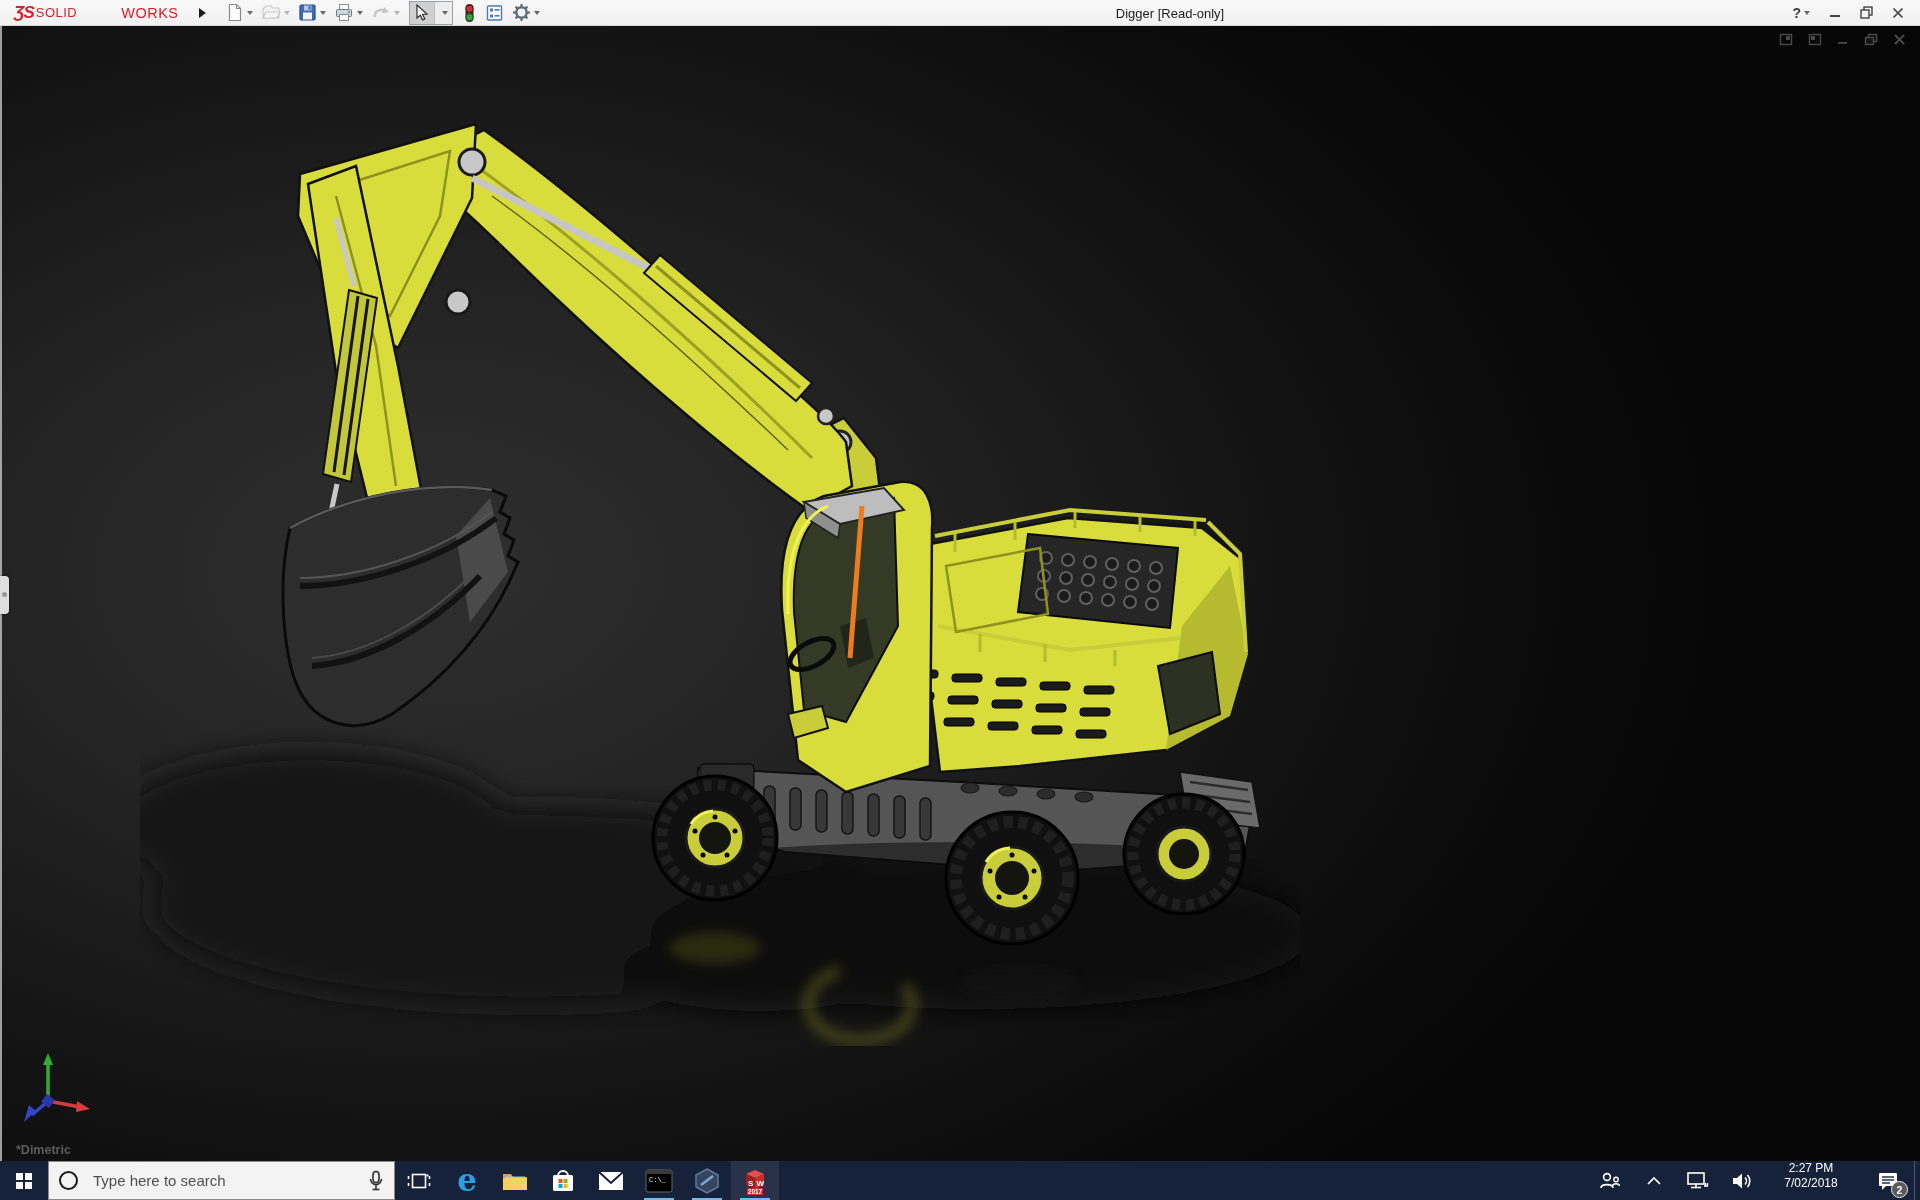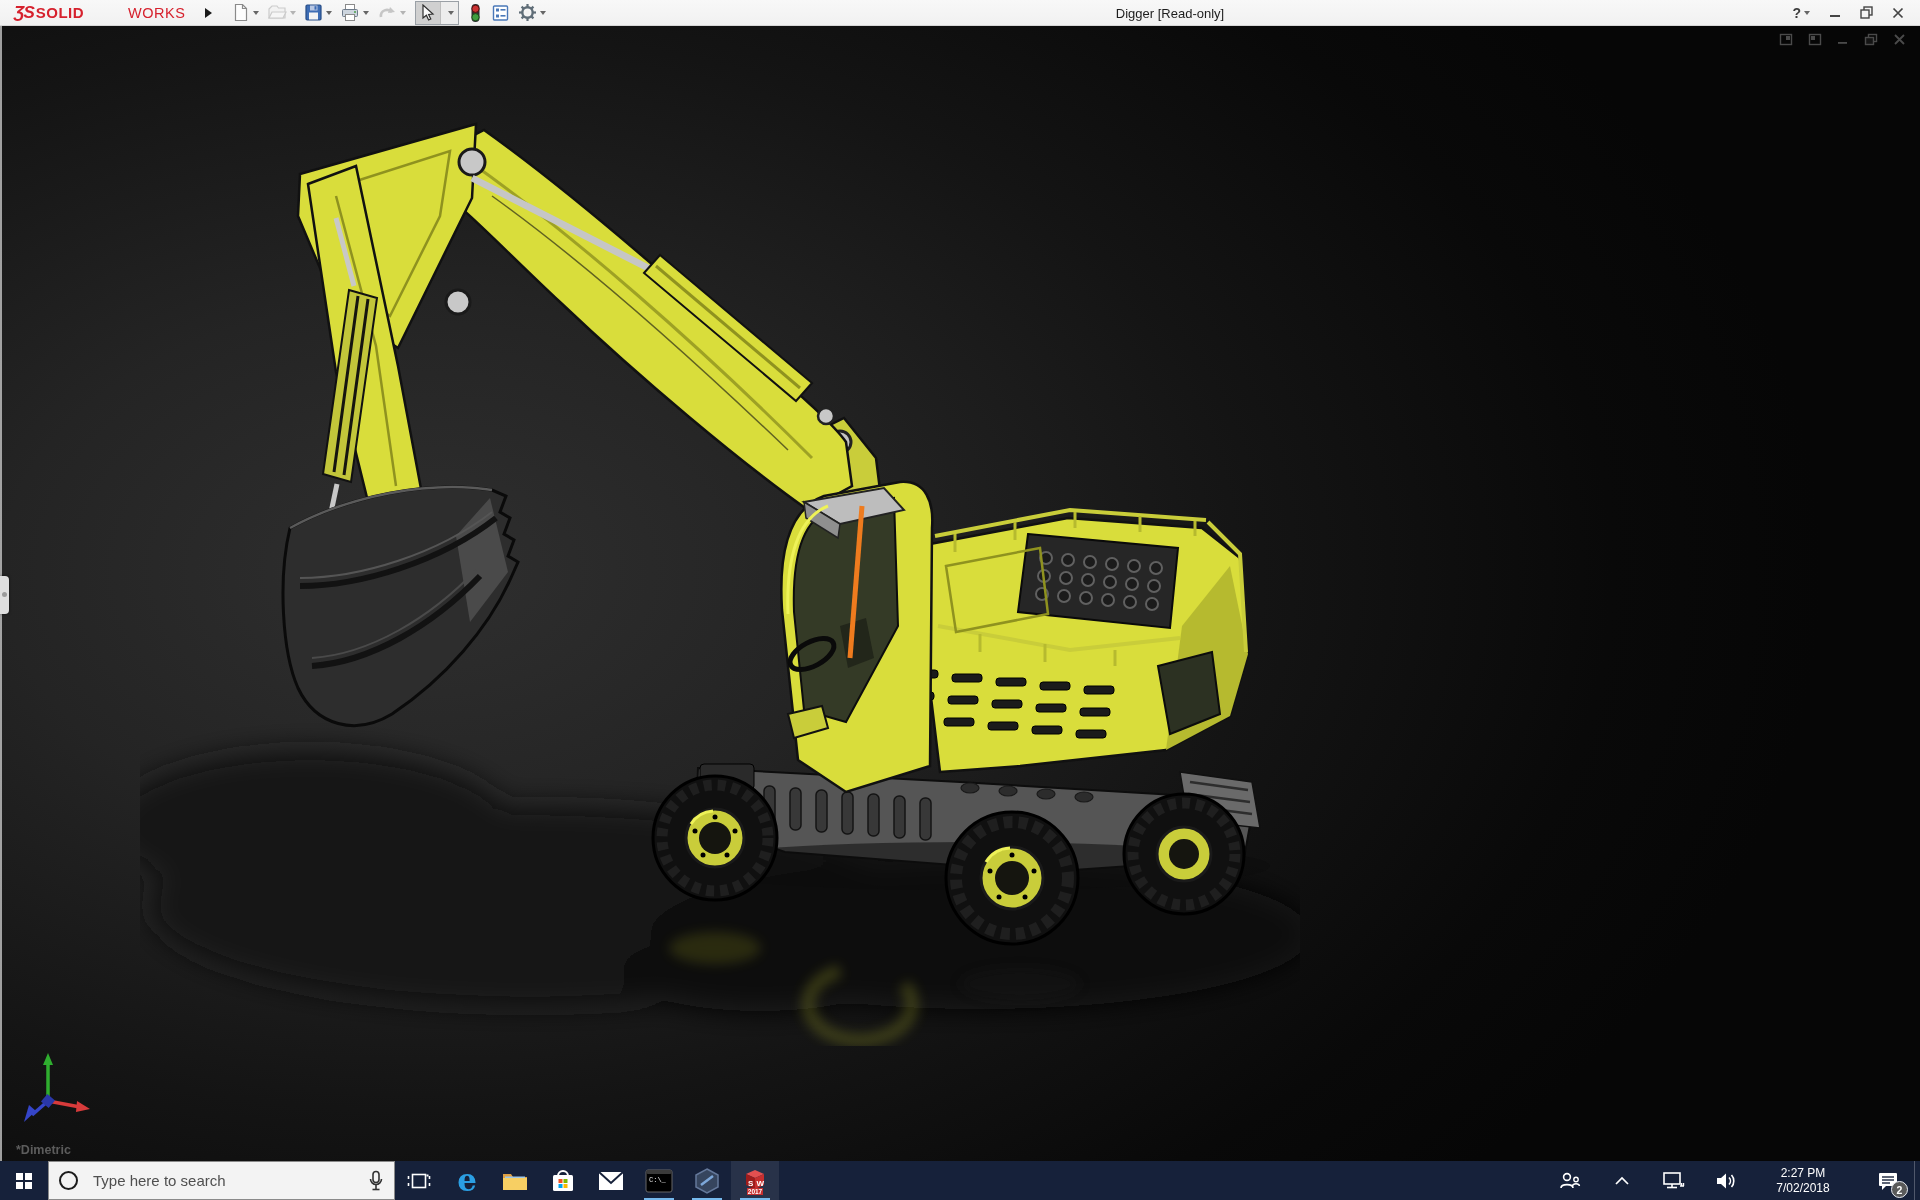--- a/index.html
+++ b/index.html
@@ -7,21 +7,21 @@
               font-family:"Liberation Sans", sans-serif; }
   .app { position:relative; width:1920px; height:1200px; }
 
   
   .titlebar { position:absolute; top:0; left:0; width:1920px; height:26px;
     background:linear-gradient(#f8f8f8,#f1f1f1); border-bottom:1px solid #d7d7d7;
     display:flex; align-items:center; z-index:30; }
   .logo-box { display:flex; align-items:baseline; padding:0 10px 0 14px; height:100%;
     align-items:center; }
   .logo-mark { color:#d6212d; font-weight:bold; font-style:italic; font-size:17px; letter-spacing:-1px; margin-right:2px; }
-  .logo-solid { color:#d6212d; font-weight:bold; font-size:15px; letter-spacing:.5px; }
+  .logo-solid { color:#d6212d; font-weight:normal; font-size:13px; letter-spacing:.5px; }
   .logo-works { color:#d6212d; font-weight:400; font-size:14.5px; letter-spacing:.5px;padding-left:44px; }
   .flyout-arrow { width:0; height:0; border-top:5px solid transparent; border-bottom:5px solid transparent;
     border-left:7px solid #1a1a1a; margin:0 16px 0 10px; }
   .toolbar { display:flex; align-items:center; gap:2px; }
   .tb-btn { display:flex; align-items:center; padding:2px 3px; border-radius:2px; }
   .tb-btn svg { display:block; }
   .caret { width:0; height:0; border-left:3.5px solid transparent; border-right:3.5px solid transparent;
     border-top:4px solid #666; margin-left:3px; }
   .disabled { opacity:.45; filter:grayscale(1); }
   .sel-group { display:flex; border:1px solid #9aa0a6; margin:0 4px; }
@@ -56,21 +56,21 @@
   .search-box { width:347px; background:#f3f3f3; display:flex; align-items:center; padding:0 10px; gap:15px;
     border:1px solid #8a8a8a; }
   .cortana-ring { width:19px; height:19px; border:2.5px solid #1b1b1b; border-radius:50%; flex:none; }
   .search-box input { flex:1; border:none; outline:none; background:transparent; font-size:15px; color:#444;
     font-family:"Liberation Sans", sans-serif; }
   .search-box input::placeholder { color:#4f4f4f; opacity:1; }
   .tb-app { width:48px; position:relative; display:flex; align-items:center; justify-content:center; }
   .tb-app.active { background:rgba(255,255,255,.08); }
   .underline { position:absolute; bottom:0; left:9px; width:30px; height:2.5px; background:#76b9ed; }
   .edge-e { font-size:31px; font-weight:bold; color:#2b9fe3; line-height:1; font-family:"DejaVu Serif", serif; }
-  .tray { margin-left:auto; display:flex; align-items:center; gap:24px; padding-right:4px; }
+  .tray { margin-left:auto; display:flex; gap:16px; padding-right:4px; }
   .tray-ic { width:28px; display:flex; align-items:center; justify-content:center; }
   .clock { width:78px; color:#fff; font-size:12px; line-height:1.25; text-align:center; }
   .action-center { position:relative; width:44px; height:39px; display:flex; align-items:center; justify-content:center; }
   .ac-badge { position:absolute; right:2px; bottom:2px; width:17px; height:17px; border-radius:50%;
     background:#5a5a5a; border:1.5px solid #e8ebf2; color:#fff; font-size:10.5px; font-weight:bold;
     display:flex; align-items:center; justify-content:center; }
   .show-desktop { width:6px; border-left:1px solid rgba(255,255,255,.25); }
 </style>
 </head>
 <body>

